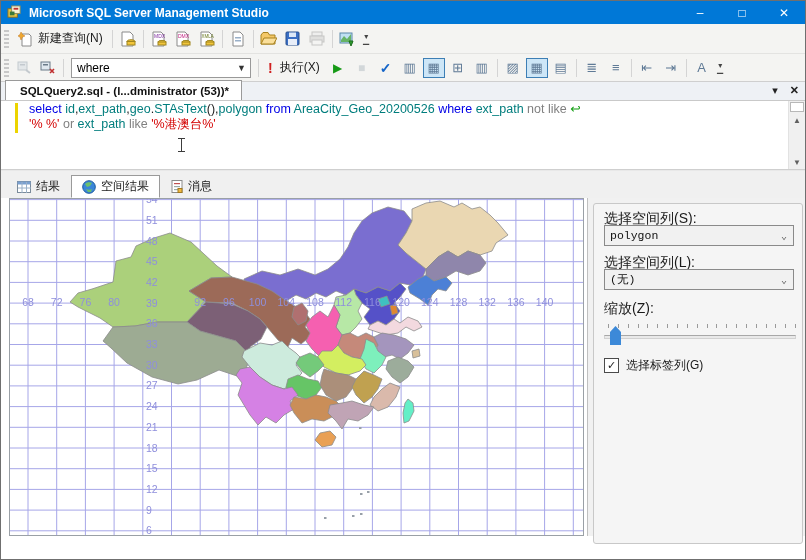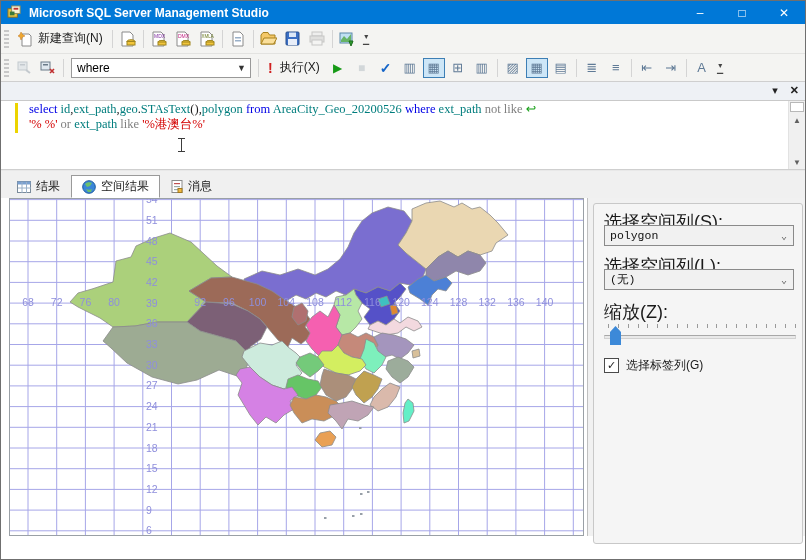--- a/index.html
+++ b/index.html
@@ -32,42 +32,42 @@
   .stopsq{color:#a9b4bd;font-size:12px;}
   .chk{color:#1565c8;font-weight:bold;font-size:14px;}
   
   #tabrow{height:19px;background:#eef1f5;display:flex;align-items:flex-end;position:relative;border-bottom:1px solid #c9c9c9;box-sizing:border-box;}
   #doc-tab{height:19px;background:#fff;border:1px solid #9a9a9a;border-bottom:none;display:flex;align-items:center;
            padding:0 12px 0 14px;font-size:11.5px;font-weight:bold;color:#111;margin-left:4px;}
   #tab-ctrl{position:absolute;right:6px;top:2px;display:flex;gap:12px;font-size:11px;color:#222;}
   
   #editor{height:68px;background:#fff;position:relative;overflow:hidden;}
   #change-bar{position:absolute;left:14px;top:2px;width:3px;height:30px;background:#ecd400;}
-  #code-lines{position:absolute;left:28px;top:1px;font-family:Liberation Serif, serif;font-size:12.5px;line-height:15px;white-space:pre;}
+  #code-lines{position:absolute;left:28px;top:1px;font-family:Liberation Sans, sans-serif;font-size:12.5px;line-height:15px;white-space:pre;}
   .tk-kw{color:#0000e6}.tk-id{color:#007d7d}.tk-gr{color:#808080}.tk-str{color:#d40000}.tk-p{color:#1e1e1e}.tk-wrap{color:#18a018}
   #vscroll{position:absolute;right:0;top:0;width:17px;height:68px;background:#f0f0f0;border-left:1px solid #e2e2e2;box-sizing:border-box;}
   .sb-box{height:8px;background:#fff;border:1px solid #b8b8b8;margin:1px;}
   .sb-arrow{height:14px;display:flex;align-items:center;justify-content:center;font-size:8px;color:#606060;}
   .sb-down{position:absolute;bottom:0;left:0;right:0;}
   
   #ibeam{position:absolute;left:176px;top:37px;width:9px;height:14px;}
   #ibeam .v{position:absolute;left:4px;top:0;width:1px;height:14px;background:#3c3c3c;}
   #ibeam .h{position:absolute;left:1px;width:7px;height:1px;background:#3c3c3c;}
   
   #hsplit{height:2px;background:#e8e8e8;border-top:1px solid #cfcfcf;box-sizing:border-box;}
   
   #rtabs{height:27px;background:#f0f0f0;display:flex;align-items:flex-end;padding-left:5px;}
   .rtab{height:21px;display:flex;align-items:center;gap:5px;padding:0 10px;font-size:12px;color:#1a1a1a;border:1px solid transparent;}
   .rtab.active{background:#fff;border:1px solid #9a9a9a;border-bottom:1px solid #fff;justify-content:flex-end;}
   
   #work{position:relative;height:338px;background:#fff;}
   #map-panel{position:absolute;left:8px;top:0;width:575px;height:338px;border:1px solid #9aa0a6;box-sizing:border-box;background:#fff;overflow:hidden;}
   #right-panel{position:absolute;left:586px;top:0;width:220px;height:338px;background:#f1f1f1;border-left:1px solid #c0c0c0;box-sizing:border-box;}
   #groupbox{position:absolute;left:5px;right:4px;top:5px;bottom:-8px;border:1px solid #c8c8c8;border-radius:3px;background:#f5f5f5;}
-  .pn-label{position:absolute;left:10px;font-size:18px;color:#1a1a1a;}
+  .pn-label{position:absolute;left:10px;font-size:14px;color:#1a1a1a;}
   .pn-combo{position:absolute;left:10px;width:190px;height:21px;background:#f1f1f1;border:1px solid #8a8a8a;display:flex;align-items:center;
             font-family:"Liberation Mono",monospace;font-size:11.5px;color:#111;padding-left:5px;box-sizing:border-box;}
   .pn-combo .arr{margin-left:auto;padding-right:6px;font-size:10px;color:#555;}
   #zoom-ticks{position:absolute;left:10px;top:118px;width:192px;height:7px;}
   #zoom-ticks .tick{position:absolute;top:2px;width:1px;height:4px;background:#9a9a9a;}
   #zoom-track{position:absolute;left:10px;top:131px;width:192px;height:4px;background:#e9e9e9;border:1px solid #d2d2d2;border-top-color:#a8a8a8;box-sizing:border-box;}
   #zoom-thumb{position:absolute;left:16px;top:122px;width:11px;height:19px;background:#3c89d8;
               clip-path:polygon(0 32%,50% 0,100% 32%,100% 100%,0 100%);}
   #gridline-check{position:absolute;left:10px;top:153px;display:flex;align-items:center;gap:7px;font-size:12px;color:#1a1a1a;}
   #gridline-box{width:13px;height:13px;background:#fff;border:1px solid #4a4a4a;display:flex;align-items:center;justify-content:center;
@@ -231,20 +231,21 @@
         <div class="sep"></div>
         <div class="tbico">A</div>
       </div>
     <div class="overflow">
         <span>▾</span>
         <span>▁</span>
       </div>
   </div>
 
   <div id="tabrow">
+    <div id="doc-tab">SQLQuery2.sql - (l...dministrator (53))*</div>
     <div id="tab-ctrl">
       <span>▾</span>
       <span style="font-weight:bold;">✕</span>
     </div>
   </div>
 
   <div id="editor">
     <div id="change-bar"></div>
     <div id="code-lines"><div class="code-line"><span class="tk-kw">select </span><span class="tk-id">id</span><span class="tk-p">,</span><span class="tk-id">ext_path</span><span class="tk-p">,</span><span class="tk-id">geo</span><span class="tk-p">.</span><span class="tk-id">STAsText</span><span class="tk-p">()</span><span class="tk-p">,</span><span class="tk-id">polygon</span><span class="tk-kw"> from </span><span class="tk-id">AreaCity_Geo_20200526</span><span class="tk-kw"> where </span><span class="tk-id">ext_path</span><span class="tk-gr"> not like </span><span class="tk-wrap">↩</span></div><div class="code-line"><span class="tk-str">'% %'</span><span class="tk-gr"> or </span><span class="tk-id">ext_path</span><span class="tk-gr"> like </span><span class="tk-str">'%港澳台%'</span></div></div>
     <div id="vscroll">

